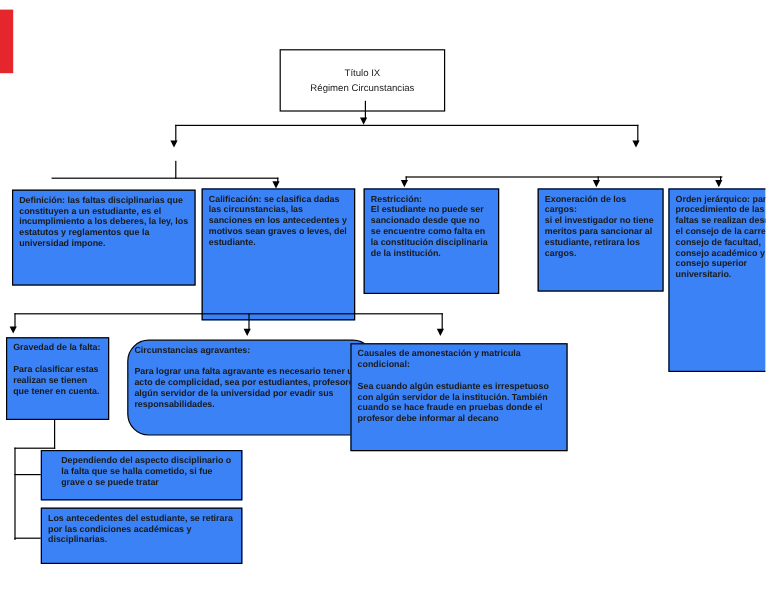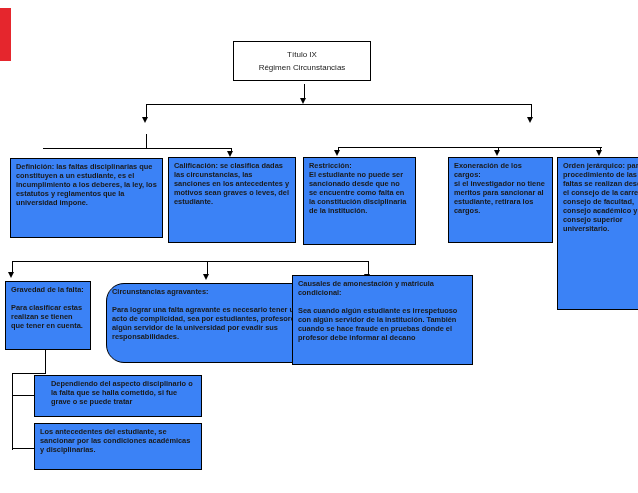--- a/index.html
+++ b/index.html
@@ -27,21 +27,21 @@
   .floating-label{position:absolute;font-size:7.6px;line-height:10px;}
   .accent-bar{position:absolute;left:0;top:8px;width:11px;height:53px;}
 </style>
 </head>
 <body>
 
 <div id="canvas">
 
   <div class="accent-bar" style="background:#e5262d"></div>
 
-  <div class="titlebox" style="left:233px;top:41px;width:138px;height:40px;">
+  <div class="titlebox" style="left:233px;top:41px;width:138px;height:52px;">
     <span>Título IX</span>
     <span>Régimen Circunstancias</span>
   </div>
 
   <div class="vline" style="left:304px;top:84px;height:15px;"></div>
   <div class="arrow-down" style="left:300px;top:98px;"></div>
   <div class="hline" style="left:146px;top:104px;width:386px;"></div>
   <div class="vline" style="left:146px;top:104px;height:14px;"></div>
   <div class="arrow-down" style="left:142px;top:117px;"></div>
   <div class="vline" style="left:531px;top:104px;height:14px;"></div>
@@ -56,47 +56,47 @@
 
   <div class="hline" style="left:338px;top:147px;width:264px;"></div>
   <div class="vline" style="left:338px;top:147px;height:4px;"></div>
   <div class="arrow-down" style="left:334px;top:150px;"></div>
   <div class="vline" style="left:498px;top:147px;height:4px;"></div>
   <div class="arrow-down" style="left:494px;top:150px;"></div>
   <div class="vline" style="left:600px;top:147px;height:4px;"></div>
   <div class="arrow-down" style="left:596px;top:150px;"></div>
 
   <div class="box" style="left:10px;top:158px;width:153px;height:80px;">Definición: las faltas disciplinarias que constituyen a un estudiante, es el incumplimiento a los deberes, la ley, los estatutos y reglamentos que la universidad impone.</div>
-  <div class="box" style="left:168px;top:157px;width:128px;height:86px;">Calificación: se clasifica dadas las circunstancias, las sanciones en los antecedentes y motivos sean graves o leves, del estudiante.</div>
+  <div class="box" style="left:168px;top:157px;width:128px;height:110px;">Calificación: se clasifica dadas las circunstancias, las sanciones en los antecedentes y motivos sean graves o leves, del estudiante.</div>
   <div class="box" style="left:303px;top:157px;width:113px;height:88px;">Restricción:
 El estudiante no puede ser sancionado desde que no se encuentre como falta en la constitución disciplinaria de la institución.</div>
   <div class="box" style="left:448px;top:157px;width:105px;height:86px;">Exoneración de los cargos:
 si el investigador no tiene meritos para sancionar al estudiante, retirara los cargos.</div>
   <div class="box" style="left:557px;top:157px;width:100px;height:153px;">Orden jerárquico: para el procedimiento de las faltas se realizan desde el consejo de la carrera, consejo de facultad, consejo académico y consejo superior universitario.</div>
 
   <div class="hline" style="left:12px;top:261px;width:357px;"></div>
   <div class="vline" style="left:12px;top:261px;height:12px;"></div>
   <div class="arrow-down" style="left:8px;top:272px;"></div>
   <div class="vline" style="left:207px;top:261px;height:14px;"></div>
   <div class="arrow-down" style="left:203px;top:274px;"></div>
   <div class="vline" style="left:368px;top:261px;height:14px;"></div>
   <div class="arrow-down" style="left:364px;top:274px;"></div>
 
   <div class="box" style="left:5px;top:281px;width:86px;height:69px;">Gravedad de la falta:
 
 Para clasificar estas realizan se tienen que tener en cuenta.</div>
   <div class="box" style="left:106px;top:283px;width:206px;height:80px;border-radius:18px;">Circunstancias agravantes:
 
 Para lograr una falta agravante es necesario tener un acto de complicidad, sea por estudiantes, profesores o algún servidor de la universidad por evadir sus responsabilidades.</div>
-  <div class="box" style="left:292px;top:275px;width:181px;height:90px;">Causales de amonestación y matricula condicional:
+  <div class="box" style="left:292px;top:286px;width:181px;height:90px;">Causales de amonestación y matricula condicional:
 
 Sea cuando algún estudiante es irrespetuoso con algún servidor de la institución. También cuando se hace fraude en pruebas donde el profesor debe informar al decano</div>
 
   <div class="vline" style="left:45px;top:350px;height:24px;"></div>
   <div class="hline" style="left:12px;top:373px;width:34px;"></div>
   <div class="vline" style="left:12px;top:373px;height:77px;"></div>
   <div class="hline" style="left:12px;top:395px;width:22px;"></div>
   <div class="hline" style="left:12px;top:448px;width:22px;"></div>
 
   <div class="box" style="left:34px;top:375px;width:168px;height:42px;padding-left:16px;">Dependiendo del aspecto disciplinario o la falta que se halla cometido, si fue grave o se puede tratar</div>
-  <div class="box" style="left:34px;top:423px;width:168px;height:47px;">Los antecedentes del estudiante, se sancionar por las condiciones académicas y disciplinarias.</div>
+  <div class="box" style="left:34px;top:423px;width:168px;height:47px;">Los antecedentes del estudiante, se retirara por las condiciones académicas y disciplinarias.</div>
 
 </div>
 
 </body></html>

